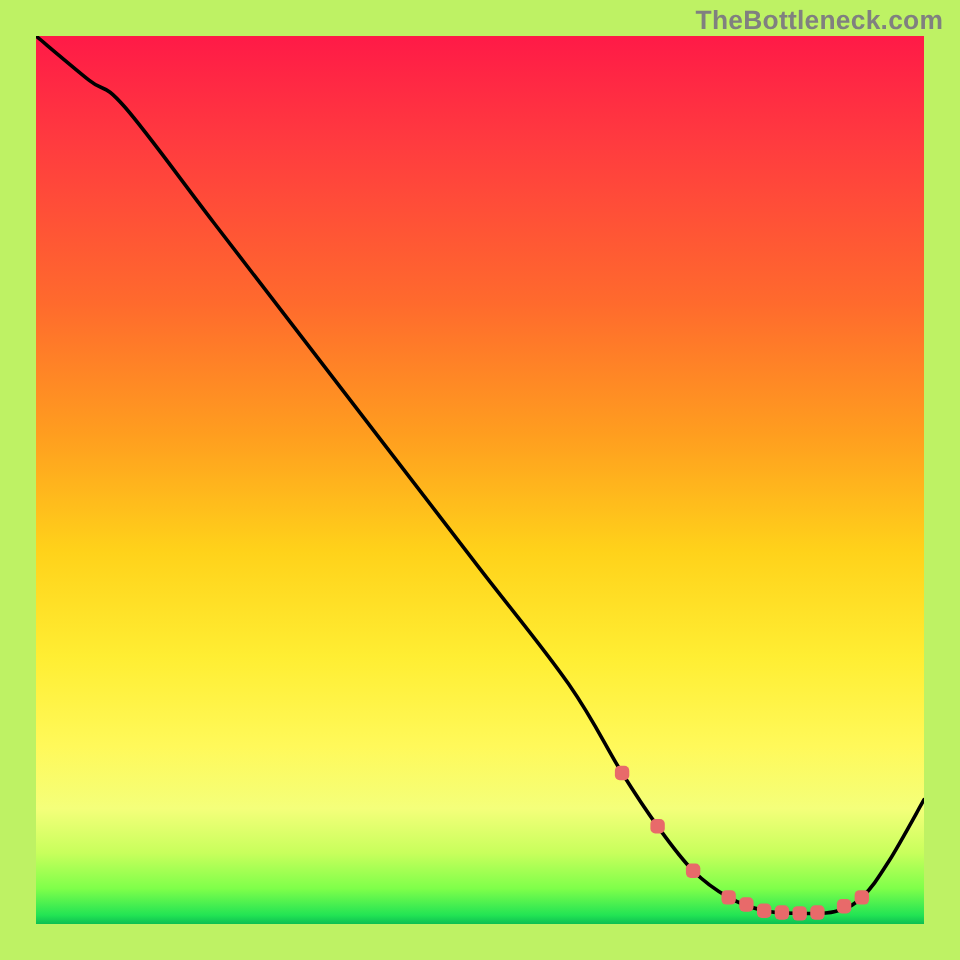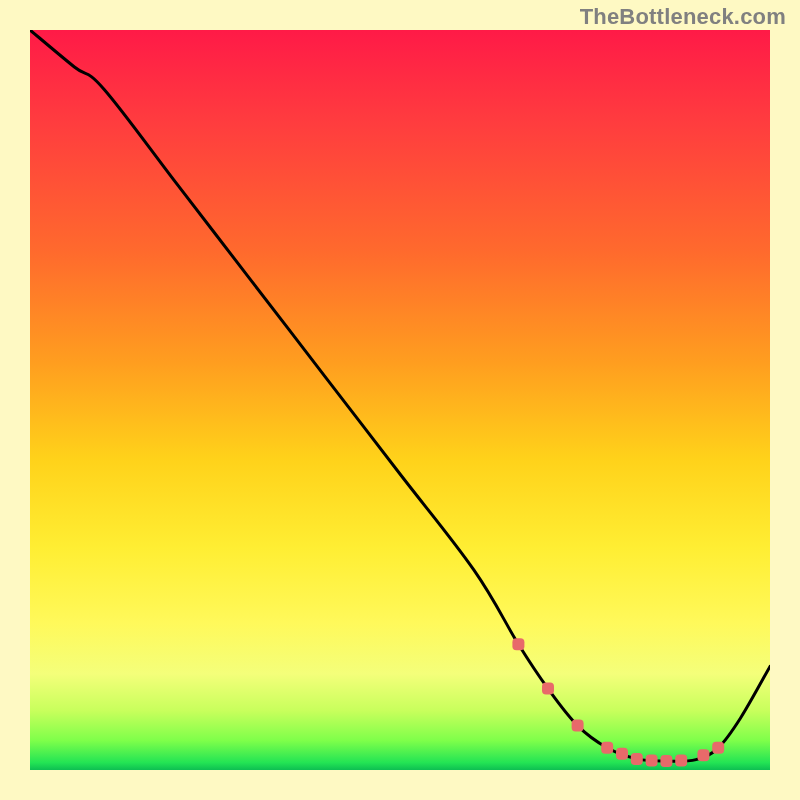--- a/index.html
+++ b/index.html
@@ -8,21 +8,21 @@
     width: 800px;
     height: 800px;
     background: #000;
     overflow: hidden;
     font-family: Arial, Helvetica, sans-serif;
   }
   .frame {
     position: relative;
     width: 800px;
     height: 800px;
-    background: #fef9c3;
+    background: #bef264;
   }
   .watermark {
     position: absolute;
     top: 4px;
     right: 14px;
     color: #808080;
     font-size: 22px;
     font-weight: 600;
     letter-spacing: 0.2px;
     z-index: 5;

